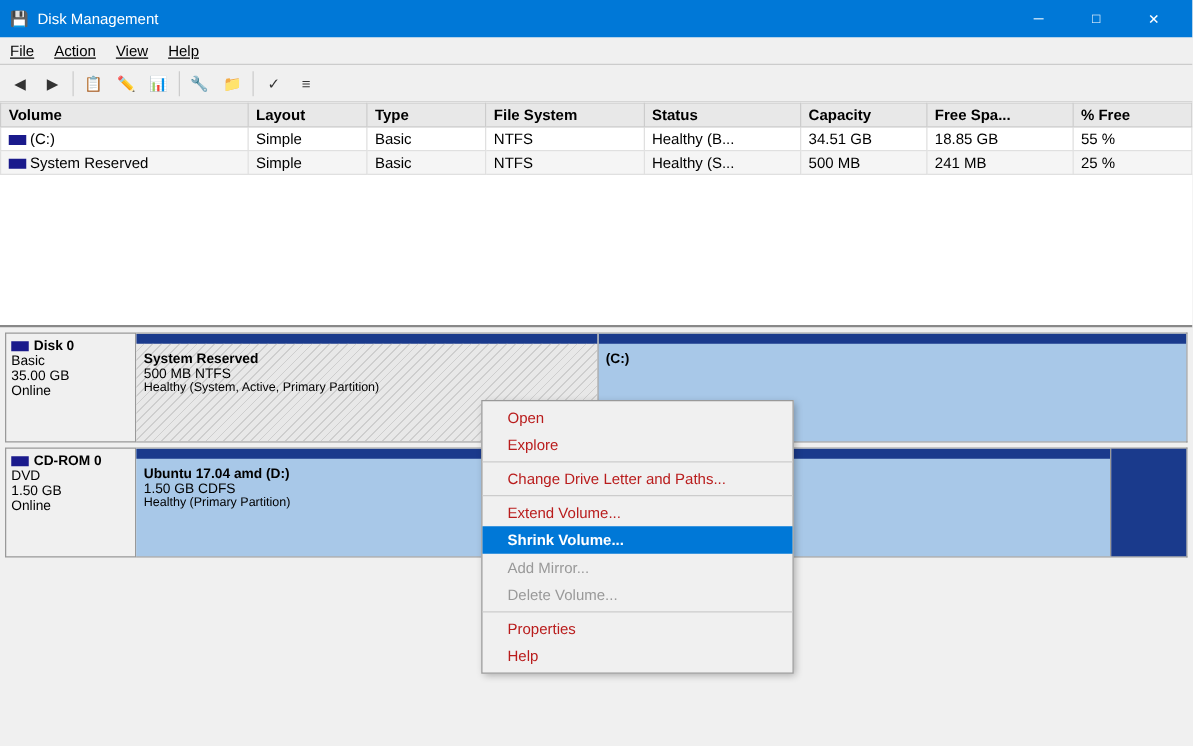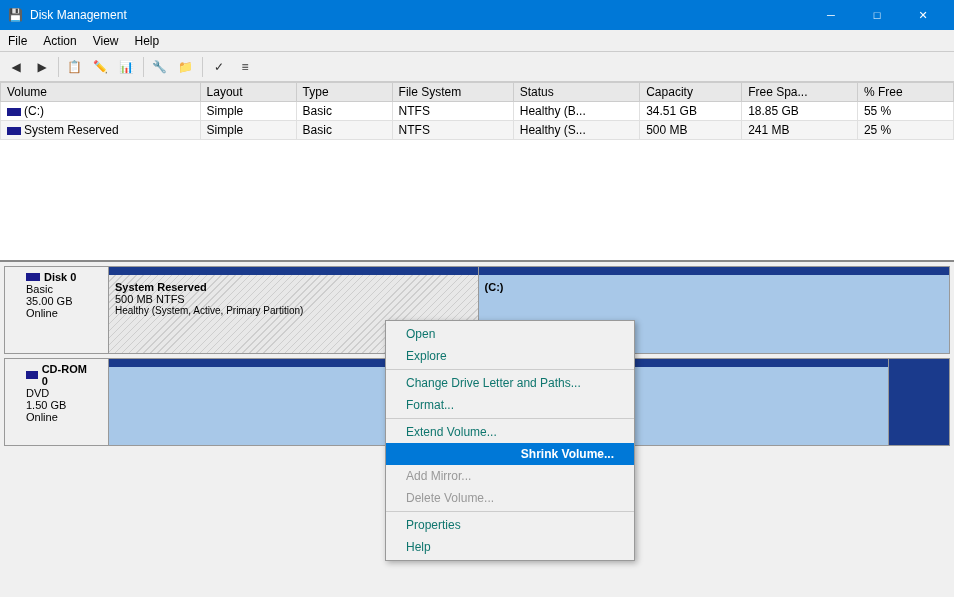--- a/index.html
+++ b/index.html
@@ -26,20 +26,21 @@
       cursor: pointer; color: white; font-size: 11px;
     }
 
     
     .menu-bar {
       background: #f0f0f0;
       height: 22px;
       display: flex;
       align-items: center;
       border-bottom: 1px solid #ccc;
+      text-decoration: underline;
     }
     .menu-item {
       padding: 2px 8px;
       cursor: pointer;
       height: 100%;
       display: flex;
       align-items: center;
     }
 
     
@@ -73,21 +74,21 @@
       overflow: auto;
       border-bottom: 2px solid #888;
       background: white;
     }
     table { width: 100%; border-collapse: collapse; }
     thead tr { background: #e8e8e8; }
     th {
       border: 1px solid #ccc;
       padding: 2px 6px;
       text-align: left;
-      font-weight: normal;
+      font-weight: bold;
       font-size: 12px;
       white-space: nowrap;
       min-width: 60px;
     }
     td {
       border: 1px solid #e0e0e0;
       padding: 2px 6px;
       font-size: 12px;
       white-space: nowrap;
     }
@@ -108,21 +109,21 @@
       height: 88px;
       margin-bottom: 4px;
       position: relative;
     }
 
     .disk-label {
       width: 105px;
       flex-shrink: 0;
       background: #f0f0f0;
       border: 1px solid #999;
-      padding: 4px 21px;
+      padding: 4px 4px;
       font-size: 11px;
       display: flex;
       flex-direction: column;
       justify-content: flex-start;
     }
     .disk-label .disk-name { font-weight: bold; font-size: 11px; }
     .disk-label .disk-type { font-size: 11px; }
     .disk-label .disk-size { font-size: 11px; }
     .disk-label .disk-status { font-size: 11px; }
 
@@ -207,24 +208,24 @@
       background: #f0f0f0;
       border: 1px solid #999;
       box-shadow: 2px 2px 6px rgba(0,0,0,0.3);
       z-index: 1000;
       padding: 2px 0;
     }
     .ctx-item {
       padding: 4px 20px;
       cursor: pointer;
       font-size: 12px;
-      color: #0f766e;
+      color: #b91c1c;
     }
     .ctx-item.disabled { color: #999; cursor: default; }
-    .ctx-item.bold { font-weight: bold; text-align: right; }
+    .ctx-item.bold { font-weight: bold; }
     .ctx-separator { height: 1px; background: #ccc; margin: 2px 0; }
     .ctx-item.highlighted { background: #0078d7; color: white; }
 
     
     .disk-map-wrapper {
       position: relative;
       flex: 1;
       display: flex;
       flex-direction: column;
     }
@@ -348,34 +349,38 @@
             <span class="disk-name">CD-ROM 0</span>
           </div>
           <span class="disk-type">DVD</span>
           <span class="disk-size">1.50 GB</span>
           <span class="disk-status">Online</span>
         </div>
         <div class="disk-partitions">
 
           <div class="partition ubuntu-drive" style="flex:1;">
             <div class="partition-fill"></div>
+            <div style="position:relative;z-index:1;margin-top:10px;">
+              <div style="font-weight:bold;">Ubuntu 17.04 amd (D:)</div>
+              <div>1.50 GB CDFS</div>
+              <div style="font-size:10px;">Healthy (Primary Partition)</div>
+            </div>
           </div>
 
           <div class="partition cdrom-extra" style="width:60px;background:#1a3a8c;flex-shrink:0;"></div>
         </div>
       </div>
 
     </div>
 
     <div class="context-menu" id="context-menu">
     <div class="ctx-item">Open</div>
         <div class="ctx-item">Explore</div>
         <div class="ctx-separator"></div>
         <div class="ctx-item">Change Drive Letter and Paths...</div>
-        <div class="ctx-item">Format...</div>
         <div class="ctx-separator"></div>
         <div class="ctx-item">Extend Volume...</div>
         <div class="ctx-item highlighted bold">Shrink Volume...</div>
         <div class="ctx-item disabled">Add Mirror...</div>
         <div class="ctx-item disabled">Delete Volume...</div>
         <div class="ctx-separator"></div>
         <div class="ctx-item">Properties</div>
         <div class="ctx-item">Help</div>
       </div>
   </div>

